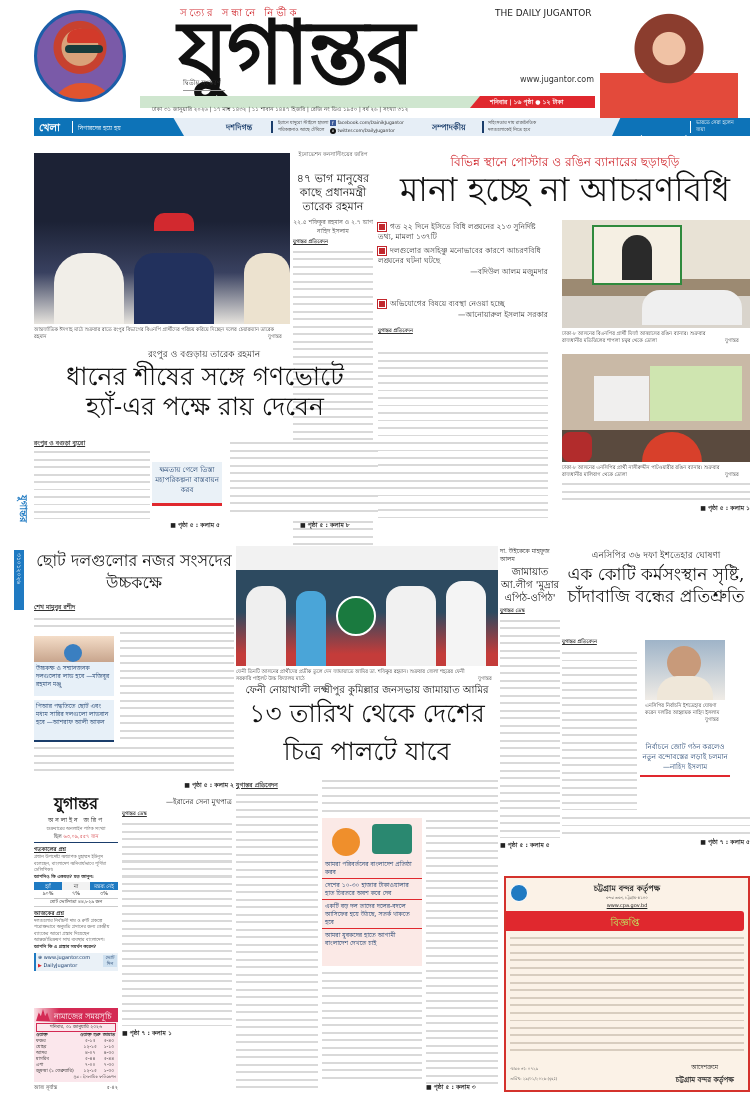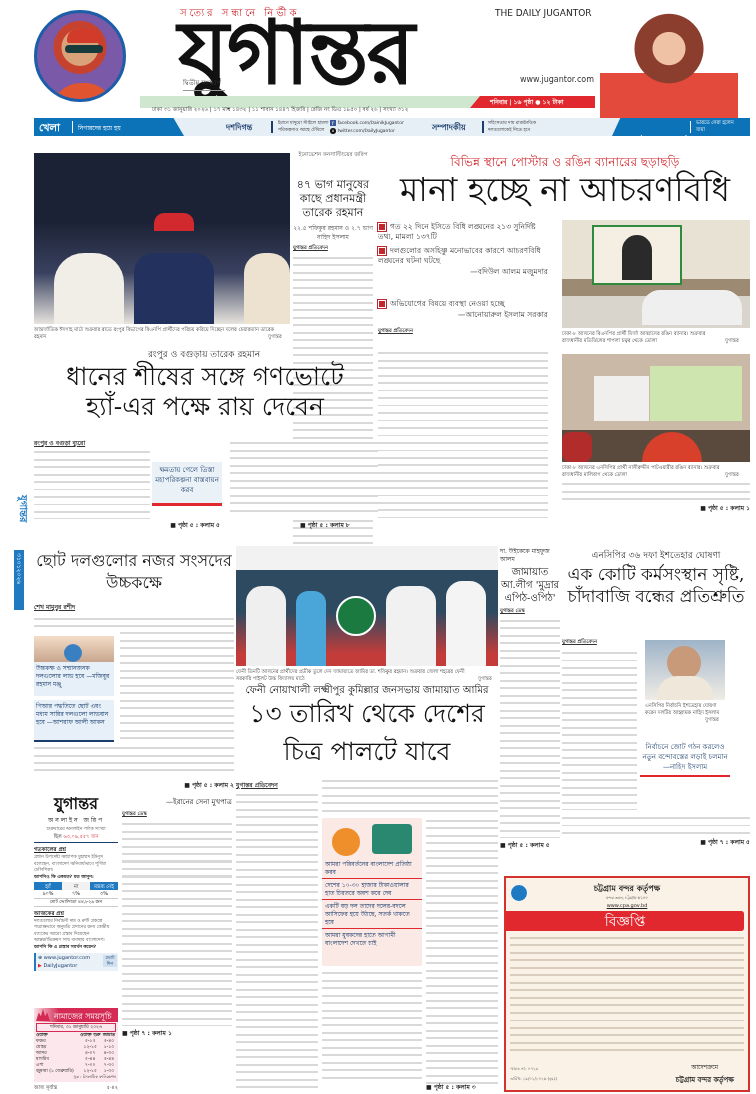--- a/index.html
+++ b/index.html
@@ -76,21 +76,21 @@
   <div style="position:absolute;left:120px;top:60px;width:40px;height:18px;background:#d2292f;border-radius:10px 10px 0 0"></div>
   <div style="position:absolute;left:100px;top:100px;width:80px;height:71px;background:#22315d;border-radius:20px 20px 0 0"></div>
   <div style="position:absolute;left:20px;top:100px;width:70px;height:71px;background:#f1eee8;border-radius:30px 30px 0 0"></div>
   <div style="position:absolute;left:210px;top:100px;width:46px;height:71px;background:#ece2cf;border-radius:20px 20px 0 0"></div>
 </div>
 <div class="abs caption" style="left:34px;top:326px;width:250px">আন্তর্জাতিক ঈদগাহ মাঠে শুক্রবার রাতে রংপুর বিভাগের বিএনপি প্রার্থীদের পরিচয় করিয়ে দিচ্ছেন দলের চেয়ারম্যান তারেক রহমান</div>
 <div class="abs caption" style="left:268px;top:333px">যুগান্তর</div>
 
 <div class="abs" style="left:293px;top:150px;width:80px;height:368px">
   <div class="hl" style="font-size:5.5px;line-height:8px;color:#555">ইনোভেশন কনসাল্টিংয়ের জরিপ</div>
-  <div class="hl" style="font-size:11px;line-height:14px;margin-top:20px">৪৭ ভাগ মানুষের কাছে প্রধানমন্ত্রী তারেক রহমান</div>
+  <div class="hl" style="font-size:11px;line-height:14px;margin-top:14px">৪৭ ভাগ মানুষের কাছে প্রধানমন্ত্রী তারেক রহমান</div>
   <div class="hl" style="font-size:6px;line-height:9px;color:#555;margin-top:3px">২২.৫ শফিকুর রহমান ও ২.৭ ভাগ নাহিদ ইসলাম</div>
   <div class="byline" style="margin-top:3px;font-size:5px">যুগান্তর প্রতিবেদন</div>
   <div class="body-text" style="height:300px;margin-top:3px">
       <span class="lorem"></span>
     </div>
 </div>
 
 <div class="abs hl" style="left:378px;top:153px;width:374px;font-size:12px;color:#d0282e">বিভিন্ন স্থানে পোস্টার ও রঙিন ব্যানারের ছড়াছড়ি</div>
 <div class="abs hl" style="left:378px;top:170px;width:374px;font-size:33px;line-height:40px;font-weight:normal">মানা হচ্ছে না আচরণবিধি</div>
 <div class="abs" style="left:378px;top:222px;width:170px">
@@ -331,21 +331,21 @@
     <span class="lorem"></span>
   </div>
 <div class="abs jump" style="left:680px;top:837px;width:70px">■ পৃষ্ঠা ৭ : কলাম ৫</div>
 
 <div class="abs" style="left:504px;top:876px;width:246px;height:216px;border:2px solid #d4322c;background:#fbf2e7">
   <div style="position:absolute;left:4px;top:6px;width:18px;height:18px;border-radius:50%;background:#1f7ac2;border:1px solid #fff"></div>
   <div style="text-align:center;font-size:8px;font-weight:bold;margin-top:4px">চট্টগ্রাম বন্দর কর্তৃপক্ষ</div>
   <div style="text-align:center;font-size:4px;color:#333">বন্দর ভবন, চট্টগ্রাম-৪১০০</div>
   <div style="text-align:center;font-size:5px;text-decoration:underline">www.cpa.gov.bd</div>
   <div style="margin:3px 4px 0 0;height:20px;background:#e0282e;border-radius:0 3px 3px 0;text-align:center">
-    <span style="font-size:14px;line-height:20px;color:#ffffff">বিজ্ঞপ্তি</span>
+    <span style="font-size:10px;line-height:20px;color:#bef264">বিজ্ঞপ্তি</span>
   </div>
   <div class="body-text" style="margin:4px 4px 0;height:118px">
       <span class="lorem" style="background:repeating-linear-gradient(#fbf2e7 0 2px,#d8cdbf 2px 4px,#fbf2e7 4px 7.5px)"></span>
     </div>
   <div style="position:absolute;left:4px;top:188px;font-size:4px;color:#555">স্মারক নং: ০৭২৯</div>
   <div style="position:absolute;left:4px;top:198px;font-size:4px;color:#555">তারিখ: ২৯/০১/২০২৬ (বৃহঃ)</div>
   <div style="position:absolute;right:30px;top:184px;font-size:6px">আদেশক্রমে</div>
   <div style="position:absolute;right:14px;top:196px;font-size:7px;font-weight:bold">চট্টগ্রাম বন্দর কর্তৃপক্ষ</div>
 </div>
 

